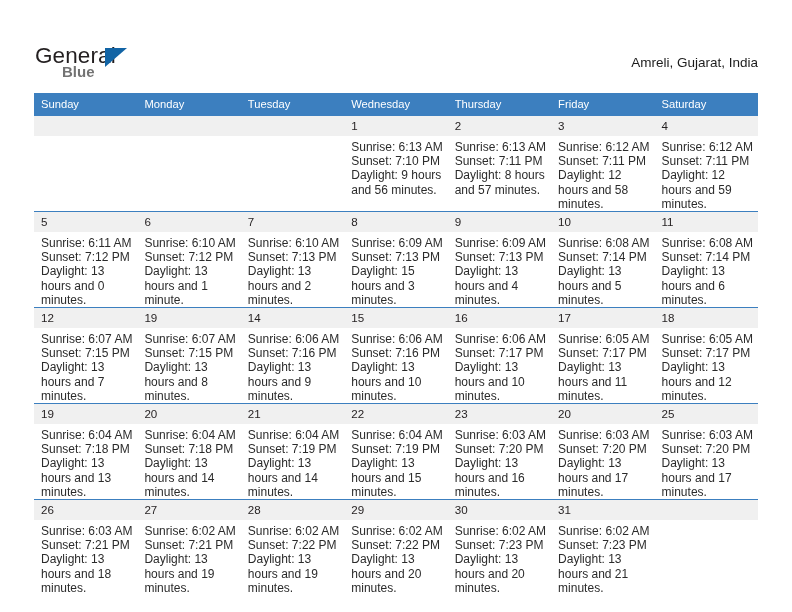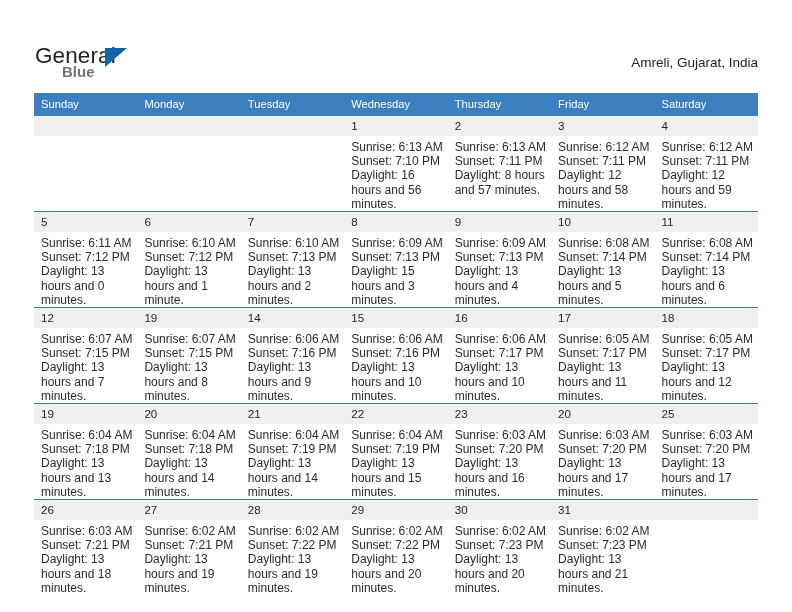--- a/index.html
+++ b/index.html
@@ -169,21 +169,21 @@
             <div class="daynum empty">&nbsp;</div>
           </td>
           <td>
             <div class="daynum empty">&nbsp;</div>
           </td>
           <td>
             <div class="daynum">1</div>
             <div class="info">
               <div>Sunrise: 6:13 AM</div>
               <div>Sunset: 7:10 PM</div>
-              <div class="dl">Daylight: 16 hours and 56 minutes.</div>
+              <div class="dl">Daylight: 9 hours and 56 minutes.</div>
             </div>
           </td>
           <td>
             <div class="daynum">2</div>
             <div class="info">
               <div>Sunrise: 6:13 AM</div>
               <div>Sunset: 7:11 PM</div>
               <div class="dl">Daylight: 8 hours and 57 minutes.</div>
             </div>
           </td>

